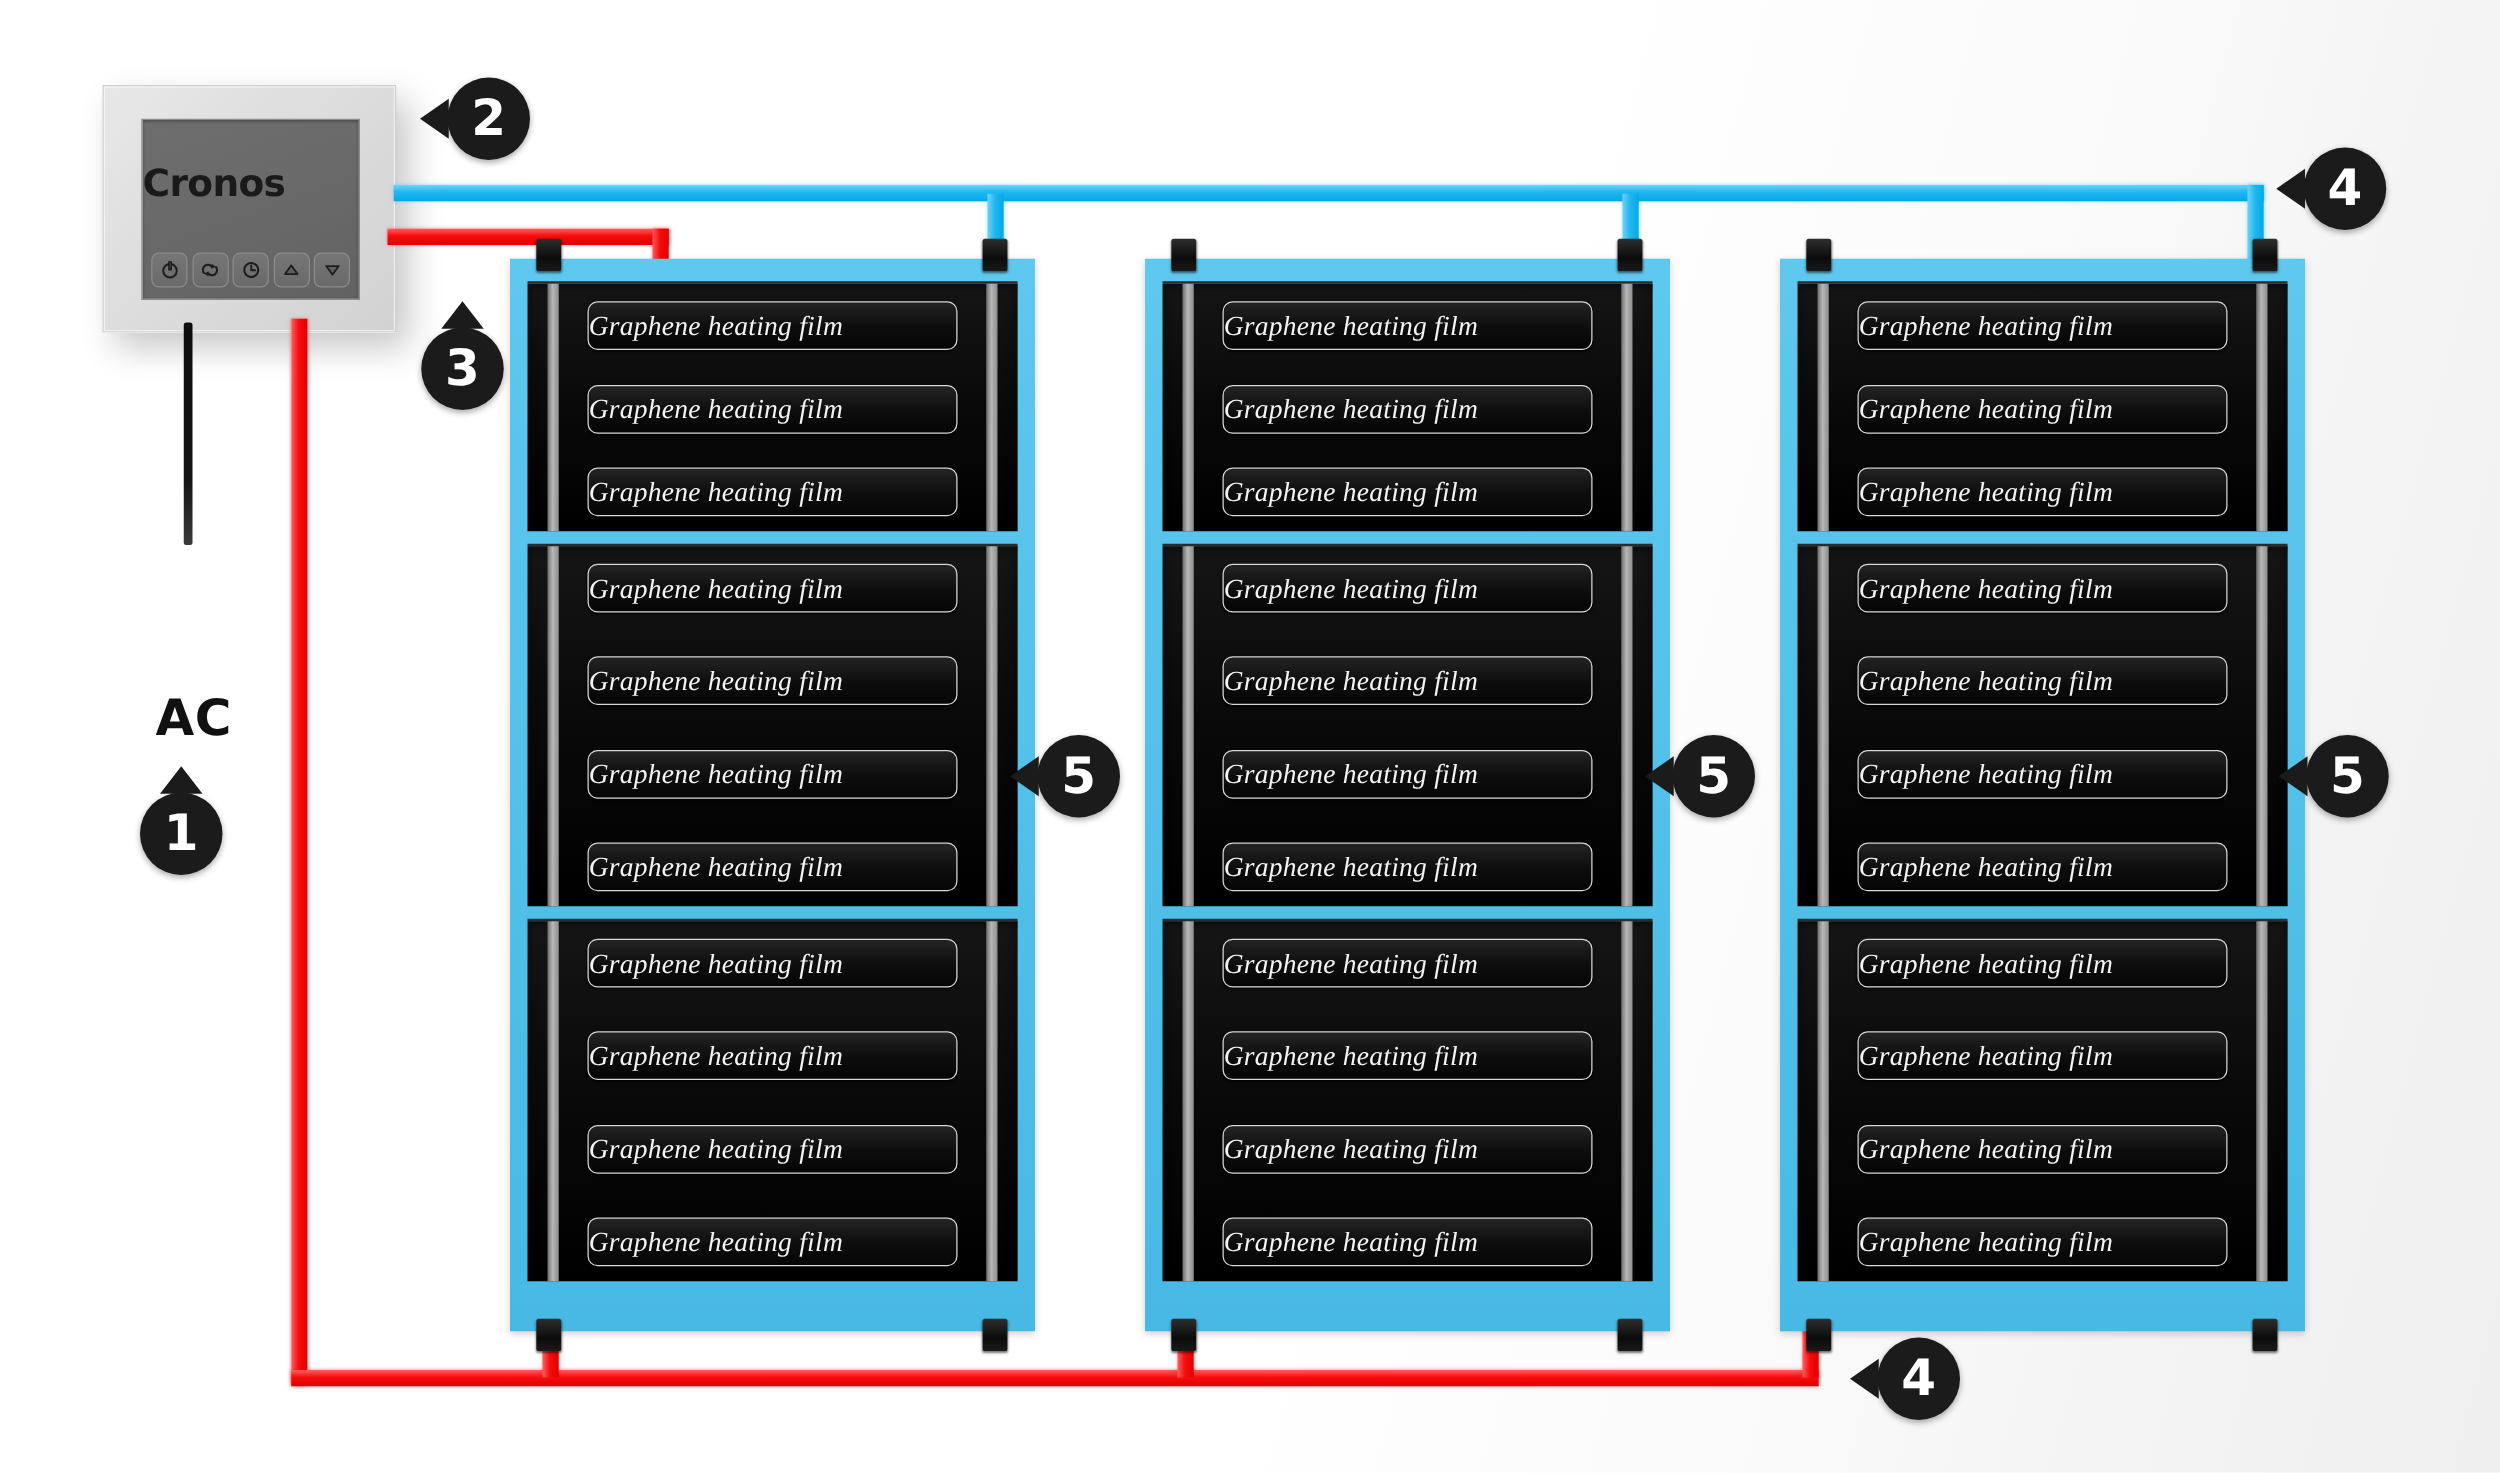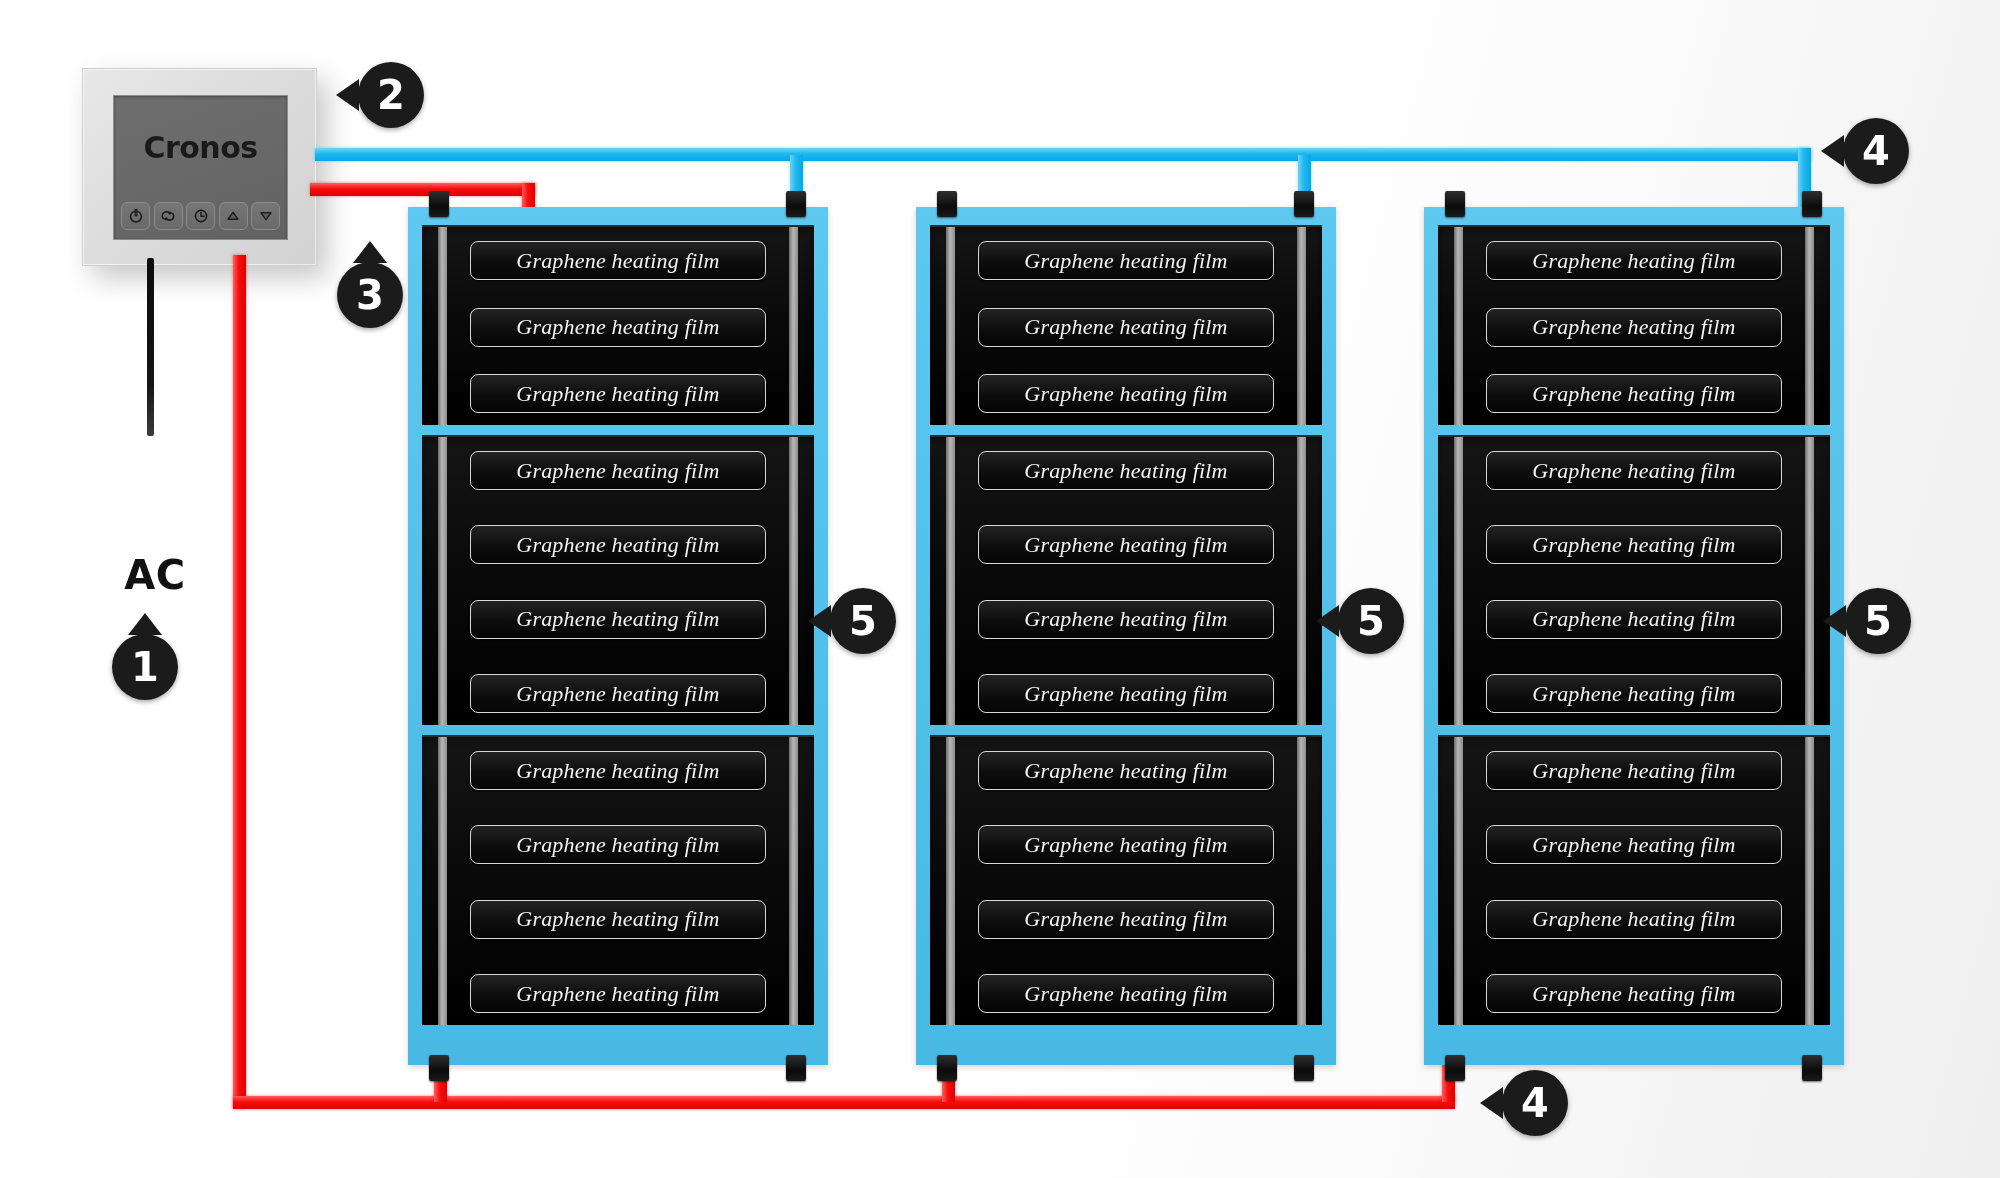--- a/index.html
+++ b/index.html
@@ -21,21 +21,21 @@
     border:1px solid #cfcfcf;
     box-shadow:10px 12px 26px rgba(0,0,0,0.22), 0 0 0 1px rgba(255,255,255,0.6) inset;
   }
   .thermo-screen{
     position:absolute;left:30px;top:26px;width:173px;height:143px;
     background:linear-gradient(160deg,#6e6e6e 0%,#696969 50%,#626262 100%);
     border:1px solid #8d8d8d;
     box-shadow:0 1px 3px rgba(0,0,0,0.35) inset;
   }
   .brand{
-    position:absolute;left:0;right:0;top:34px;text-align:center;
+    position:absolute;left:0;right:0;top:34px;
     font-family:"DejaVu Sans", sans-serif;
     font-size:30px;font-weight:700;color:#1a1a1a;letter-spacing:-0.5px;
   }
   .btn-row{
     position:absolute;left:7px;bottom:9px;width:159px;height:28px;
     display:flex;justify-content:space-between;align-items:center;
   }
   .tbtn{
     width:27px;height:26px;border-radius:6px;
     border:1px solid #8c8c8c;
@@ -92,21 +92,21 @@
   .busbar{
     position:absolute;top:0;bottom:0;width:9px;
     background:linear-gradient(90deg,#6e6e6e 0%,#b7b7b7 45%,#8e8e8e 100%);
   }
   .busbar.l{left:16px;}
   .busbar.r{right:16px;}
   .film{
     position:absolute;left:48px;right:48px;height:37px;
     border:1px solid #d8d8d8;border-radius:8px;
     background:linear-gradient(180deg,#232323 0%,#0d0d0d 55%,#050505 100%);
-    display:flex;align-items:center;justify-content:center;
+    display:flex;align-items:center;
     box-shadow:0 1px 2px rgba(0,0,0,0.8);
   }
   .film span{
     font-family:"Liberation Serif", serif;
     font-style:italic;font-size:22px;color:#f4f4f4;
     white-space:nowrap;letter-spacing:0.2px;
   }
 
   
   .conn{

